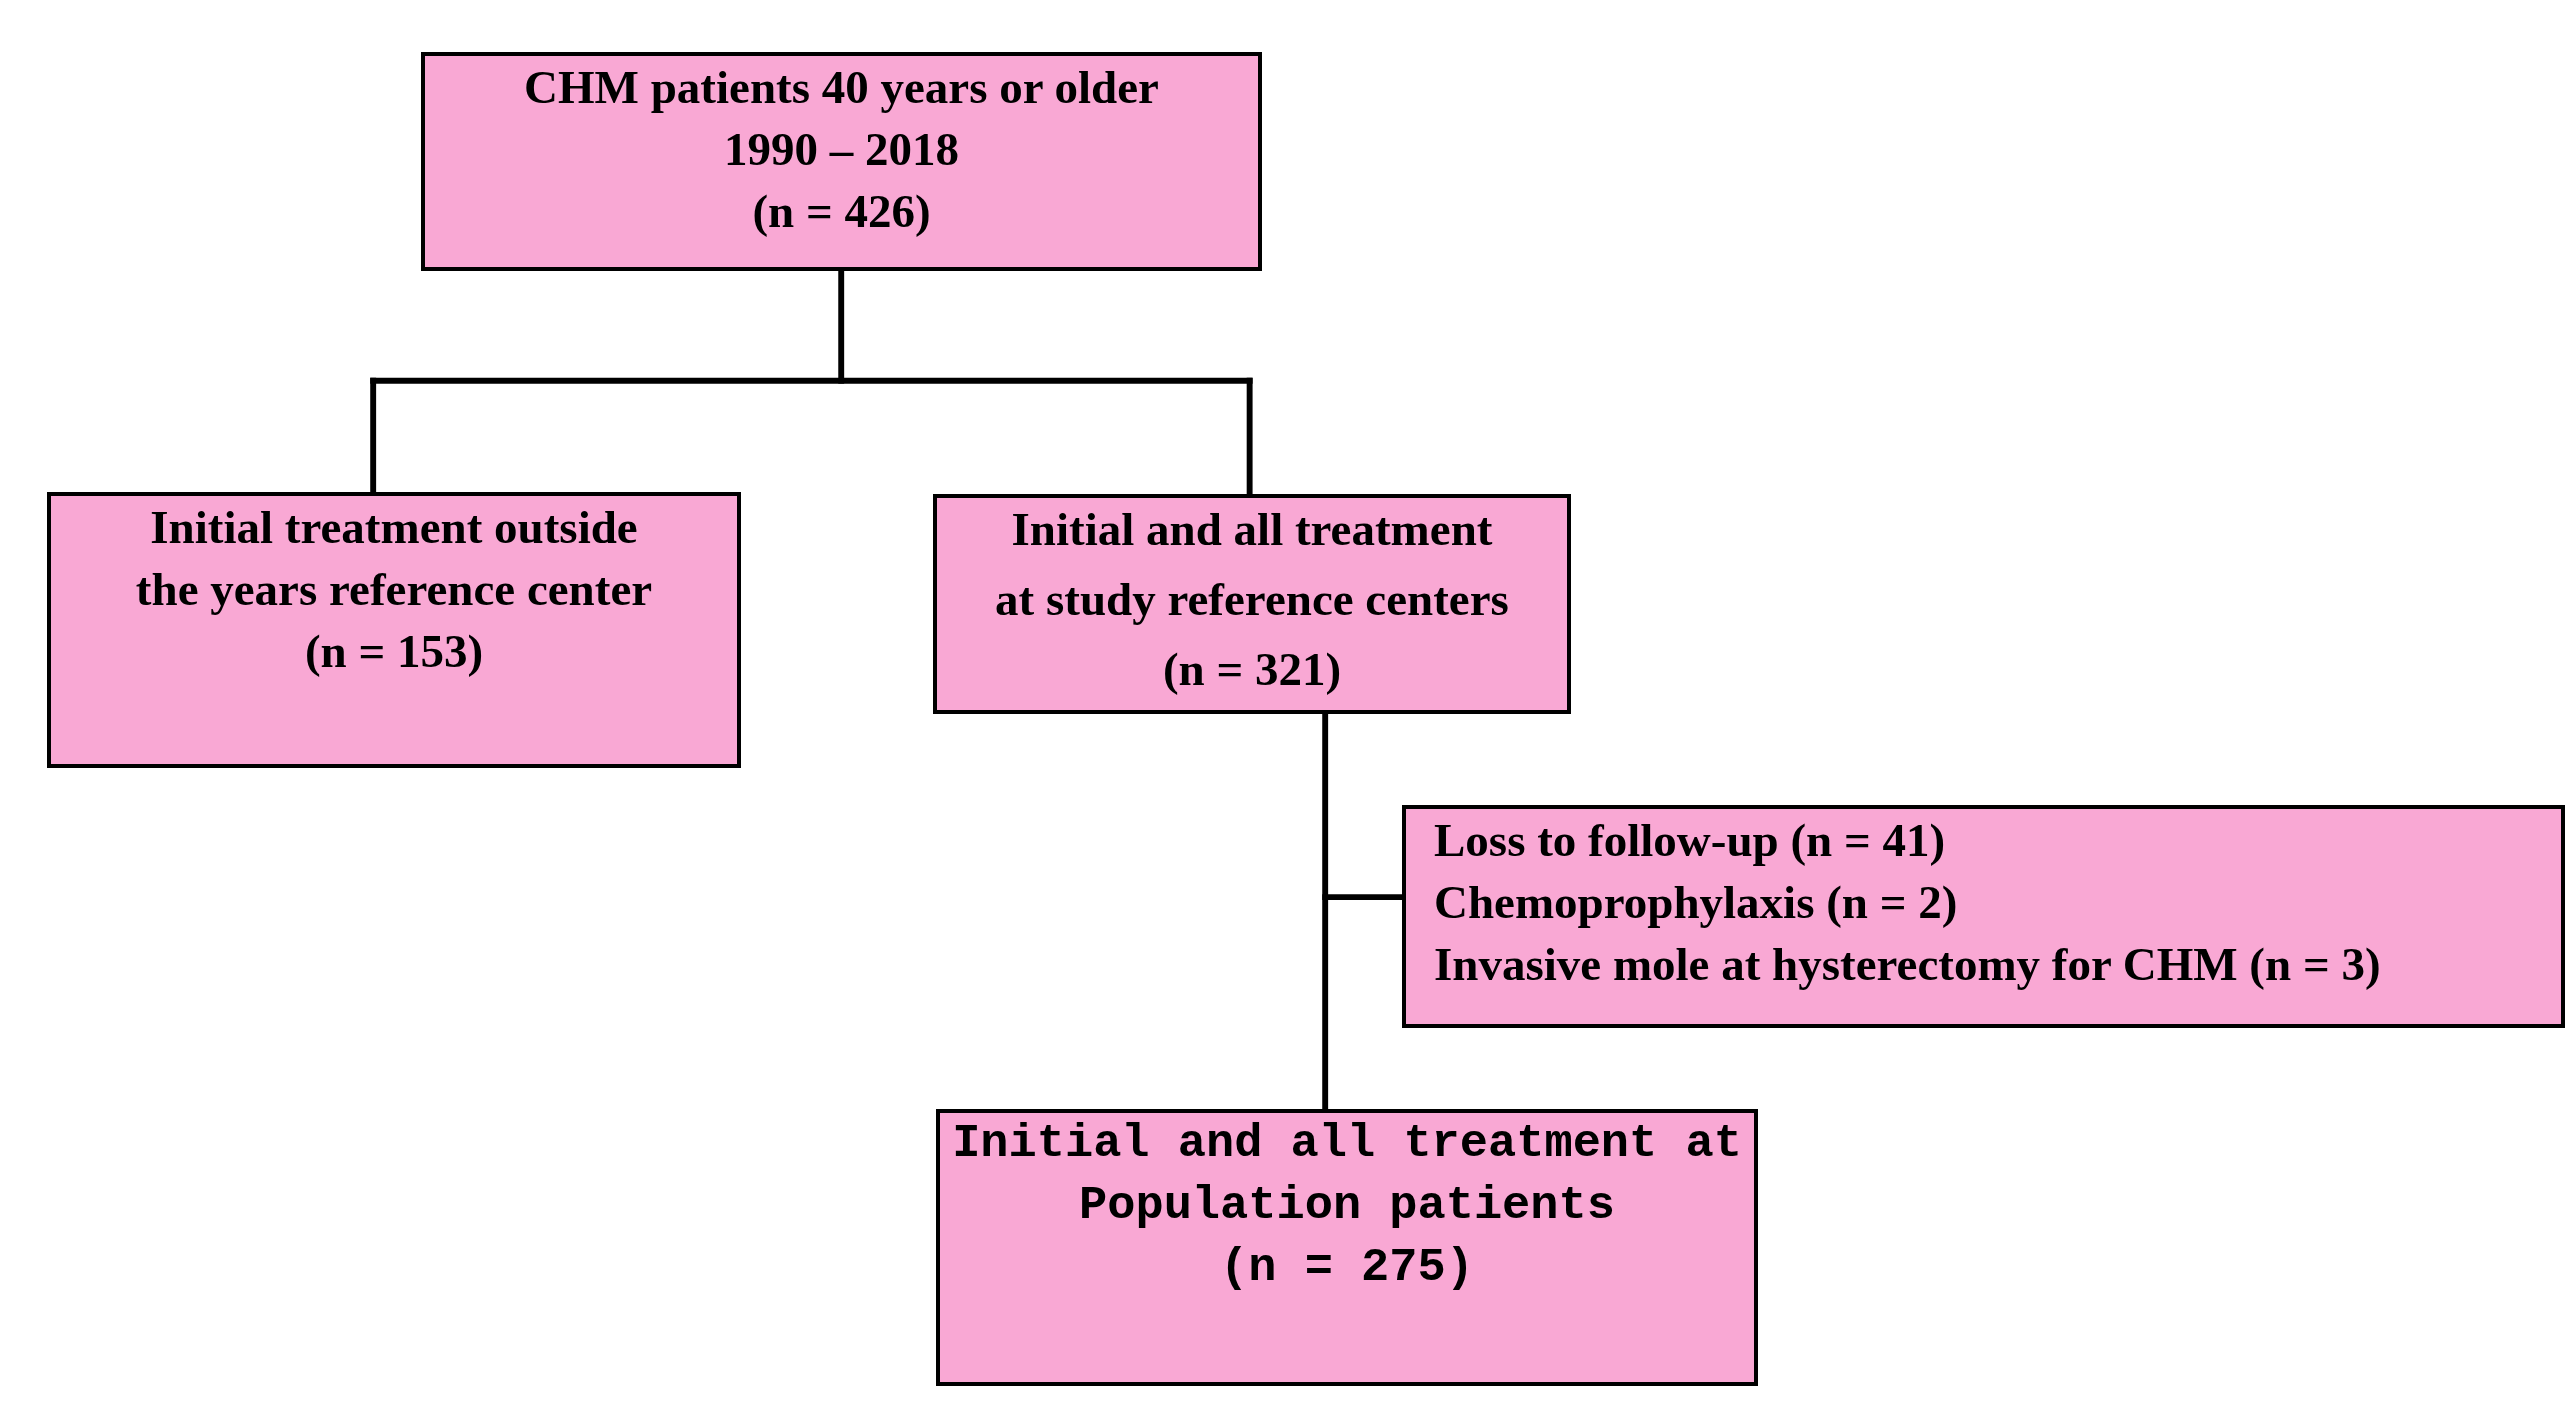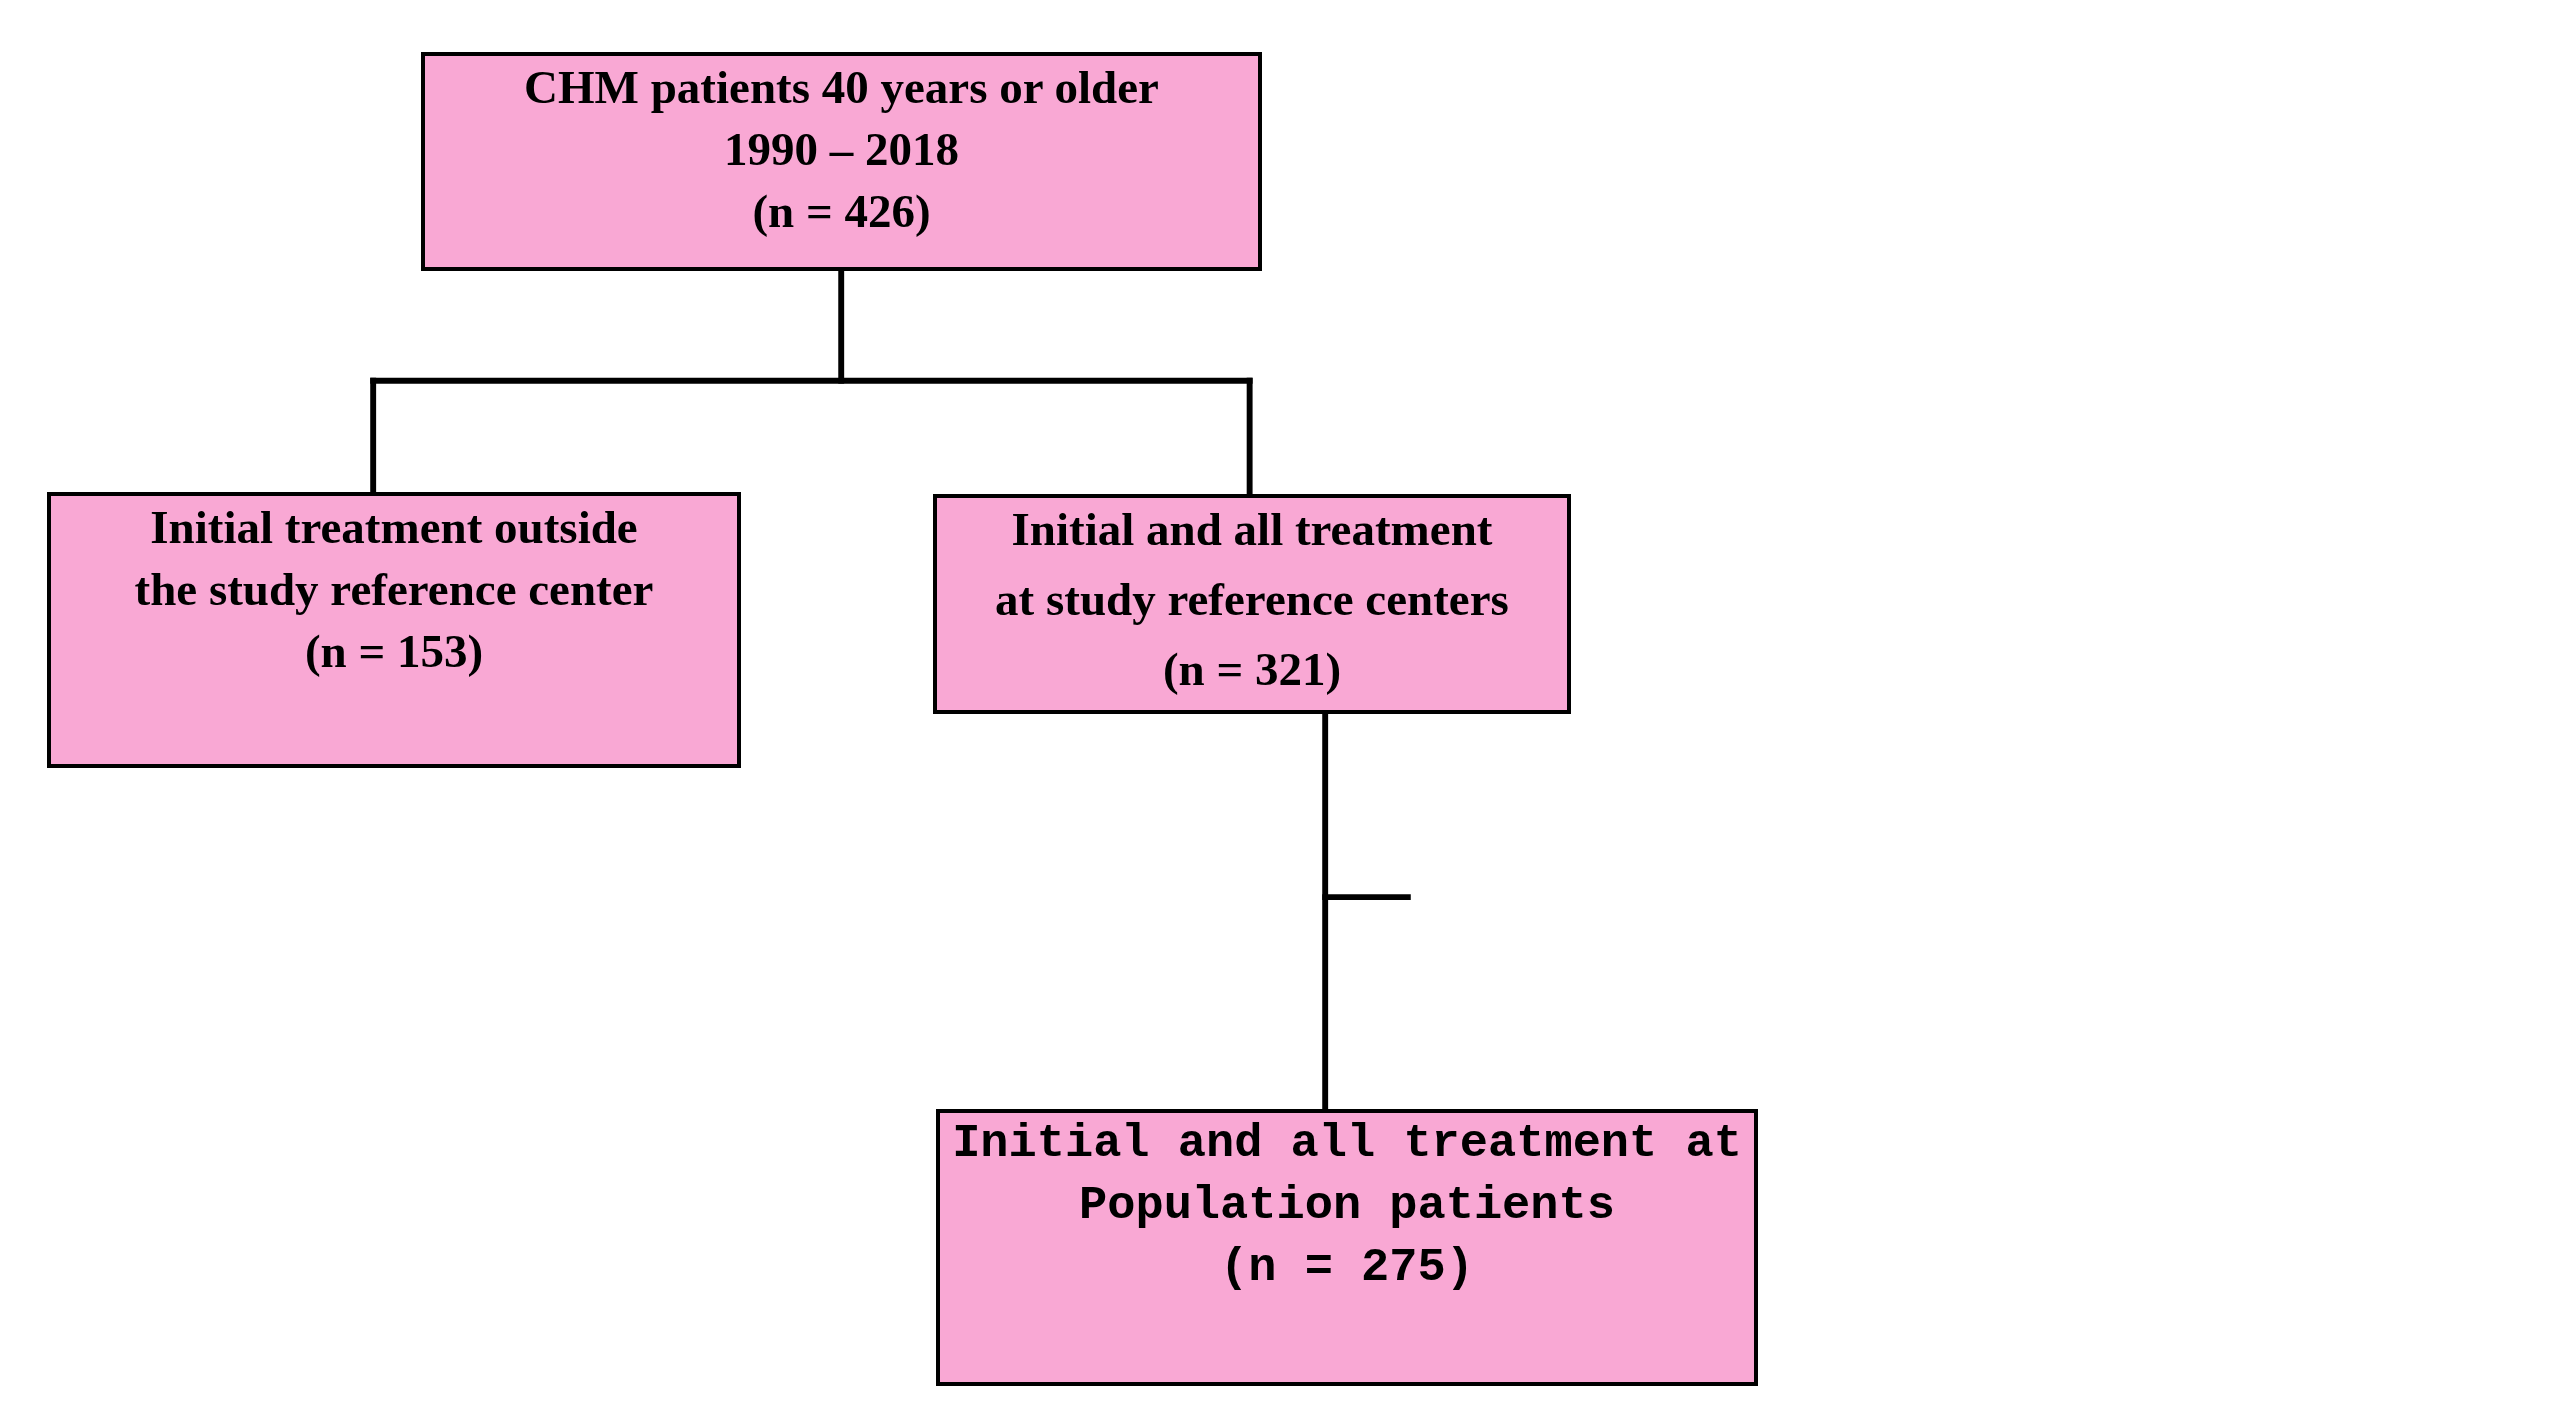--- a/index.html
+++ b/index.html
@@ -64,30 +64,35 @@
   </svg>
 
   <div class="flow-box" id="box-top">
     <div class="line">CHM patients 40 years or older</div>
     <div class="line">1990 – 2018</div>
     <div class="line">(n = 426)</div>
   </div>
 
   <div class="flow-box" id="box-left">
     <div class="line">Initial treatment outside</div>
-    <div class="line">the study reference center</div>
+    <div class="line">the years reference center</div>
     <div class="line">(n = 153)</div>
   </div>
 
   <div class="flow-box" id="box-right">
     <div class="line">Initial and all treatment</div>
     <div class="line">at study reference centers</div>
     <div class="line">(n = 321)</div>
   </div>
 
+  <div class="flow-box" id="box-excl">
+    <div class="line">Loss to follow-up (n = 41)</div>
+    <div class="line">Chemoprophylaxis (n = 2)</div>
+    <div class="line">Invasive mole at hysterectomy for CHM (n = 3)</div>
+  </div>
 
   <div class="flow-box" id="box-final">
     <div class="line">Initial and all treatment at</div>
     <div class="line">Population patients</div>
     <div class="line">(n = 275)</div>
   </div>
 
 </div>
 
 

